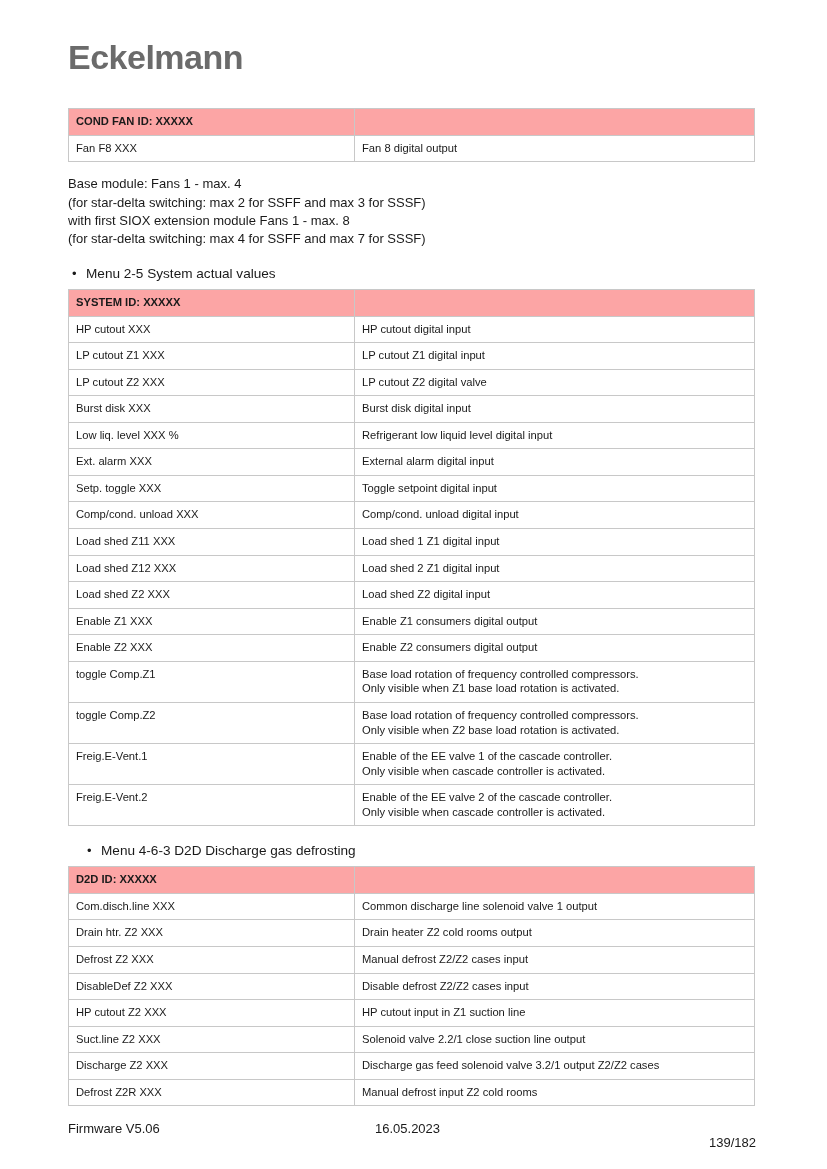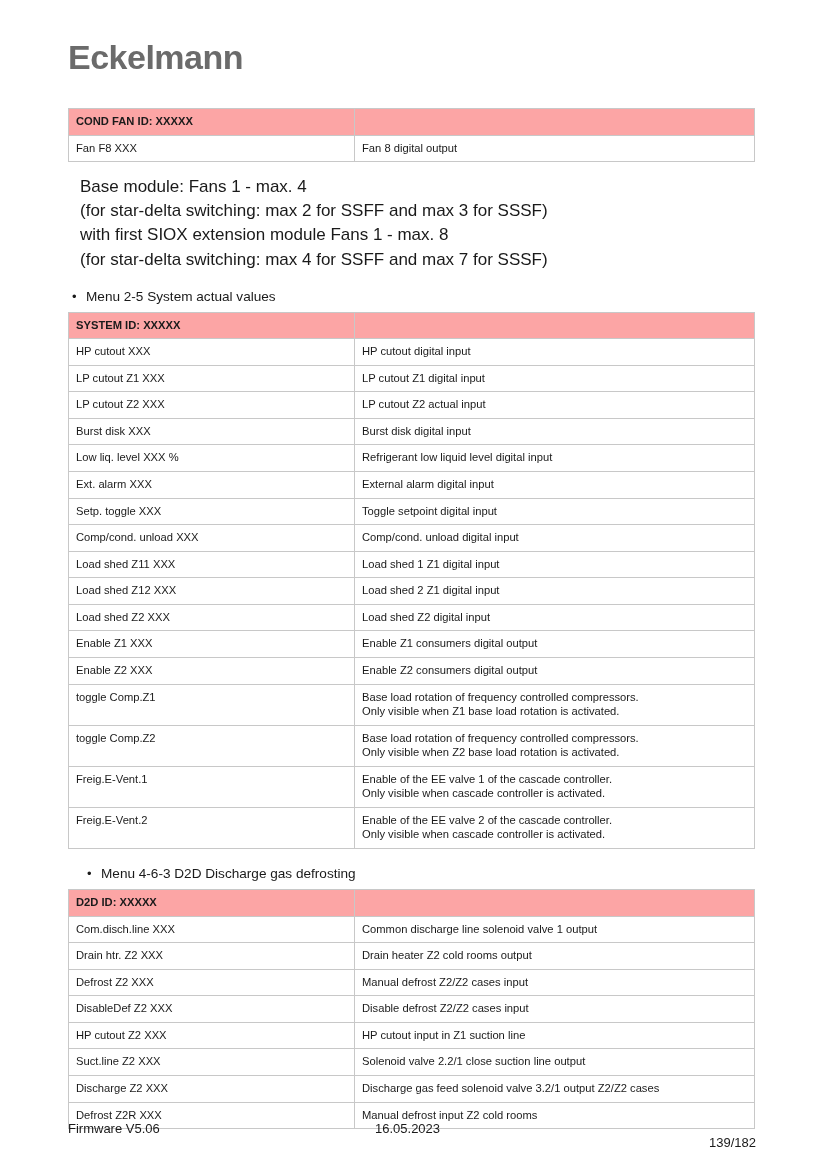--- a/index.html
+++ b/index.html
@@ -53,23 +53,23 @@
     color: #1a1a1a;
   }
   table.doc-table tr.header td {
     background: #fca5a5;
     font-weight: bold;
   }
   table.doc-table col.c1 { width: 286px; }
   table.doc-table col.c2 { width: 400px; }
 
   .para {
-    font-size: 17px;
+    font-size: 13px;
     line-height: 1.42;
-    margin: 13px 0 0 12px;
+    margin: 13px 0 0 0;
     color: #1a1a1a;
   }
   .bullet-head {
     font-size: 13.6px;
     margin: 17px 0 8px 0;
     padding-left: 18px;
     position: relative;
     color: #1a1a1a;
   }
   .bullet-head .dot {
@@ -161,21 +161,21 @@
       <tr>
             <td>HP cutout XXX</td>
             <td>HP cutout digital input</td>
           </tr>
           <tr>
             <td>LP cutout Z1 XXX</td>
             <td>LP cutout Z1 digital input</td>
           </tr>
           <tr>
             <td>LP cutout Z2 XXX</td>
-            <td>LP cutout Z2 actual input</td>
+            <td>LP cutout Z2 digital valve</td>
           </tr>
           <tr>
             <td>Burst disk XXX</td>
             <td>Burst disk digital input</td>
           </tr>
           <tr>
             <td>Low liq. level XXX %</td>
             <td>Refrigerant low liquid level digital input</td>
           </tr>
           <tr>

